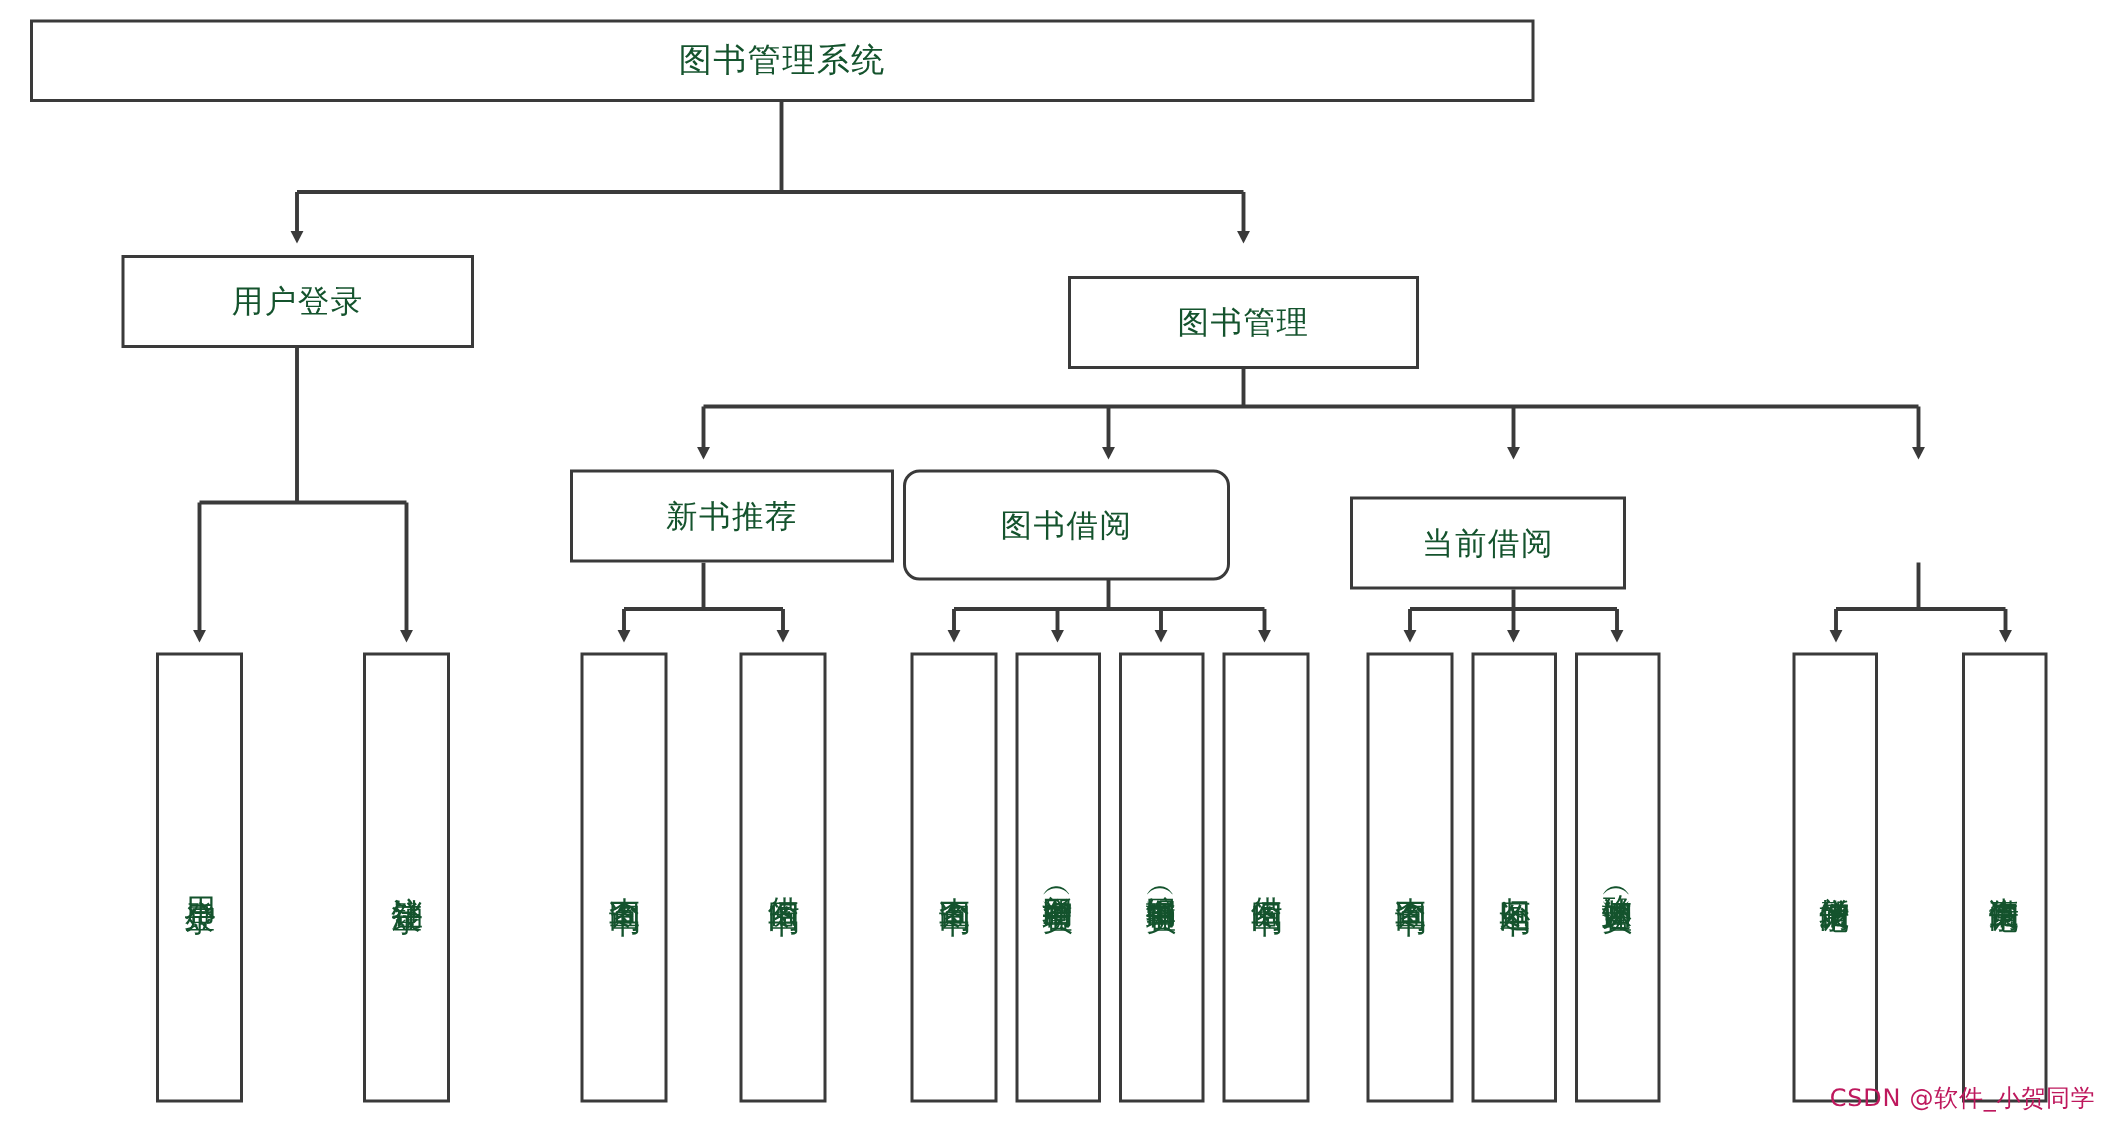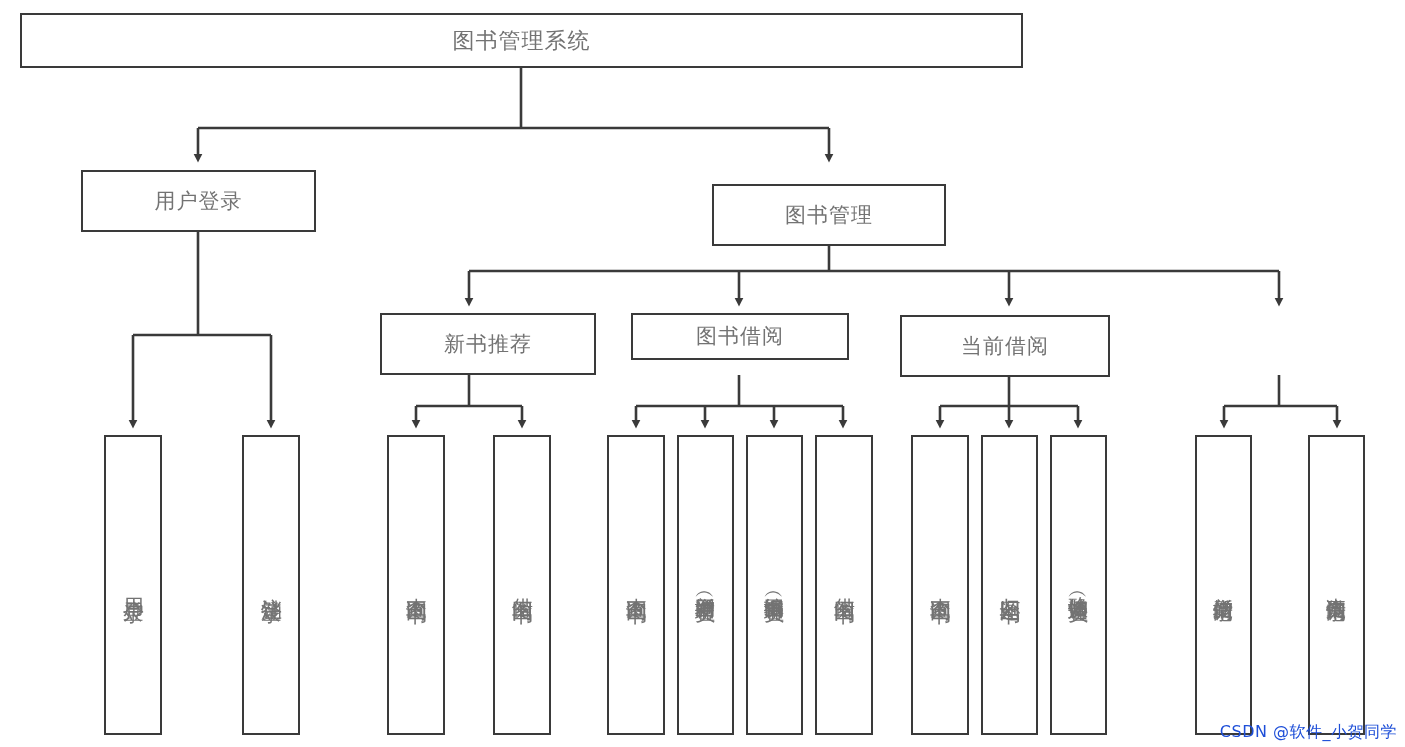--- a/index.html
+++ b/index.html
@@ -29,21 +29,21 @@
     pointer-events: none;
   }
   .node {
     position: absolute;
     box-sizing: border-box;
     background: #ffffff;
     border: 2.5px solid #3a3a3a;
     display: flex;
     align-items: center;
     justify-content: center;
-    color: #737373;
+    color: #14532d;
     line-height: 1.18;
     text-align: center;
   }
   .node .label {
     display: block;
     white-space: pre-line;
   }
   .node-horizontal .label {
     writing-mode: horizontal-tb;
     font-size: 21px;
@@ -66,21 +66,21 @@
     letter-spacing: 1px;
   }
   #root-node .label {
     font-size: 22px;
   }
   .watermark {
     position: absolute;
     right: 8px;
     bottom: 4px;
     font-size: 16px;
-    color: #1d4ed8;
+    color: #be185d;
     letter-spacing: 0.5px;
     user-select: none;
     white-space: nowrap;
   }
 </style>
 </head>
 <body>
 
 <div id="diagram-root">
 
@@ -141,24 +141,24 @@
   <div class="node node-horizontal" style="left:81px; top:170px; width:235px; height:62px;">
     <span class="label">用户登录</span>
   </div>
   <div class="node node-horizontal" style="left:712px; top:184px; width:234px; height:62px;">
     <span class="label">图书管理</span>
   </div>
 
   <div class="node node-horizontal" style="left:380px; top:313px; width:216px; height:62px;">
     <span class="label">新书推荐</span>
   </div>
-  <div class="node node-horizontal" style="left:631px; top:313px; width:218px; height:47px;">
+  <div class="node node-horizontal" style="left:602px; top:313px; width:218px; height:74px;border-radius:11px;">
     <span class="label">图书借阅</span>
   </div>
-  <div class="node node-horizontal" style="left:900px; top:315px; width:210px; height:62px;">
+  <div class="node node-horizontal" style="left:900px; top:331px; width:184px; height:62px;">
     <span class="label">当前借阅</span>
   </div>
 
   <div class="node node-vertical" style="left:104px; top:435px; width:58px; height:300px;">
     <span class="label">用户登录</span>
   </div>
   <div class="node node-vertical" style="left:242px; top:435px; width:58px; height:300px;">
     <span class="label">注销登录</span>
   </div>
 

